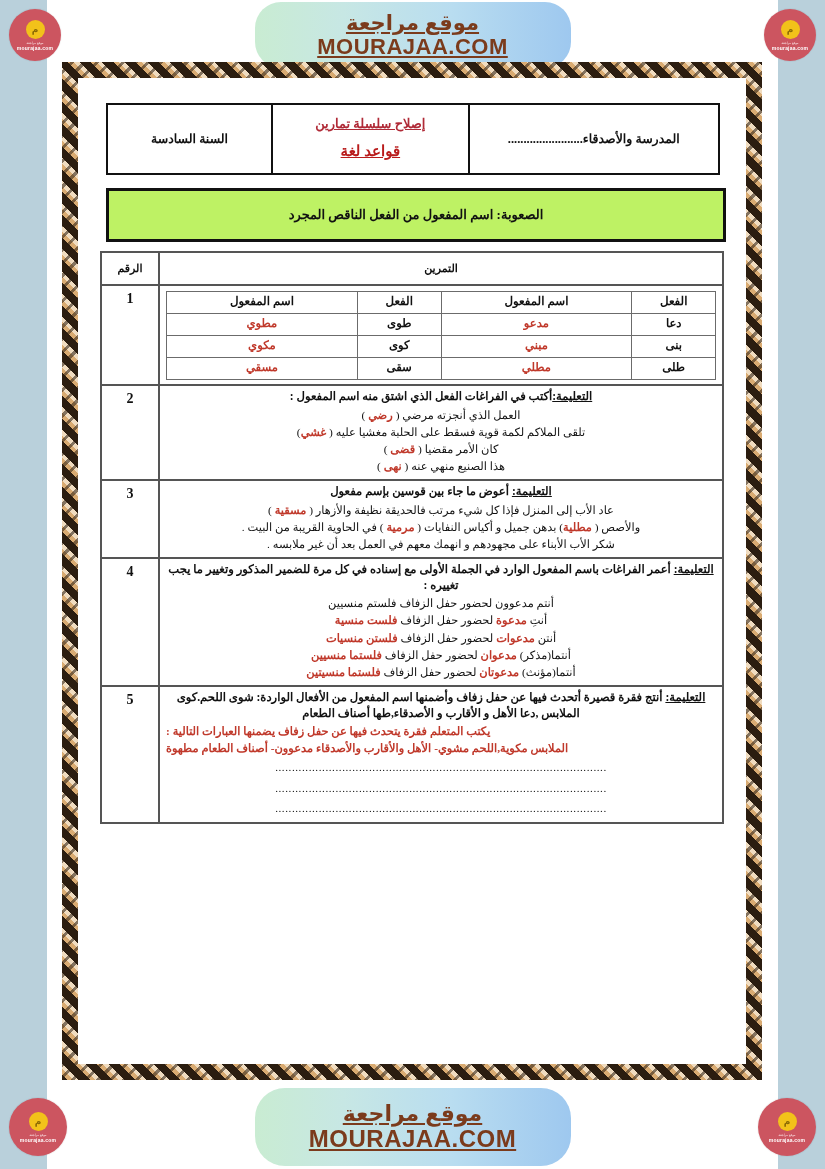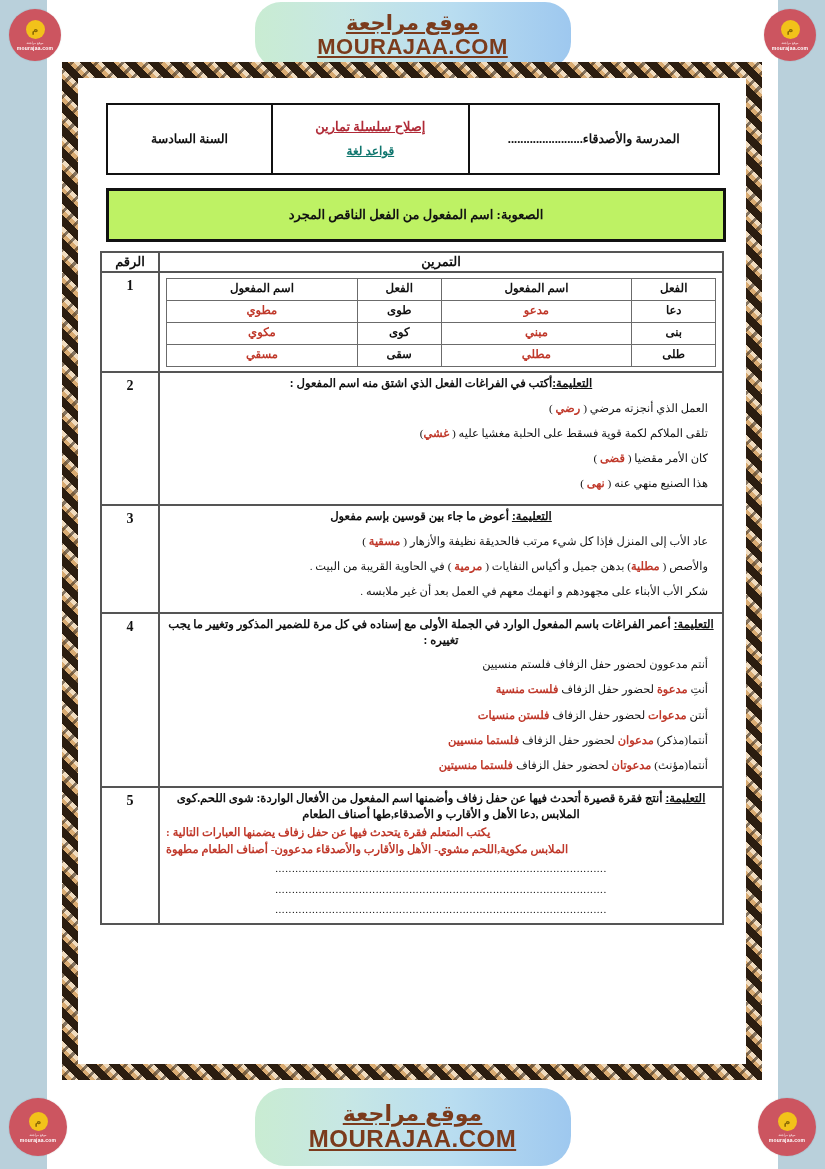--- a/index.html
+++ b/index.html
@@ -87,57 +87,57 @@
     position:absolute;left:28px;top:25px;width:614px;height:72px;
     border:2px solid #111;border-collapse:collapse;background:#fff;
   }
   .info-table td{
     border:2px solid #111;text-align:center;vertical-align:middle;
     font-size:12.5px;font-weight:bold;color:#111;padding:6px 6px;
   }
   .info-school{width:250px;}
   .info-mid{width:200px;line-height:1.9;}
   .info-mid .l-red{color:#b02a37;text-decoration:underline;display:block;font-size:13px;}
-  .info-mid .l-blk{display:block;text-decoration:underline;font-size:12px;color:#0f766e;}
+  .info-mid .l-blk{display:block;text-decoration:underline;font-size:15px;color:#b91c1c;}
   .info-year{width:164px;}
 
   
   .diff-box{
     position:absolute;left:28px;top:110px;width:614px;height:48px;
     border:3px solid #111;background:#bef264;
     display:flex;align-items:center;justify-content:center;
     font-size:13px;font-weight:bold;color:#111;
   }
 
   
   .main-table{
     position:absolute;left:22px;top:173px;width:624px;
     border-collapse:collapse;background:#fff;
     border:2px solid #444;
   }
   .main-table th,.main-table td{
     border:2px solid #555;vertical-align:top;
   }
   .main-table thead th{
-    text-align:center;font-size:13px;font-weight:bold;padding:1px 0;color:#111;
+    text-align:center;font-size:11px;font-weight:bold;padding:9px 0;color:#111;
     vertical-align:middle;
   }
   .col-num{width:56px;text-align:center;}
   .num-cell{
     text-align:center;font-size:14px;font-weight:bold;color:#111;
     padding-top:5px;vertical-align:top;font-family:"Liberation Serif",serif;
   }
   .ex-cell{padding:3px 6px 4px 6px;}
   .inst{
     font-size:11.6px;font-weight:bold;color:#111;text-align:center;
     line-height:1.35;margin:0 0 2px 0;
   }
   .inst .lbl{text-decoration:underline;}
   .line{
-    font-size:11.4px;color:#111;text-align:right;line-height:1.5;margin:8px;
+    font-size:11.4px;color:#111;text-align:center;line-height:1.5;margin:0;
     white-space:normal;
   }
   .red{color:#c0392b;font-weight:bold;}
   .redline{color:#c0392b;font-weight:bold;font-size:11.4px;text-align:left;line-height:1.5;margin:0;}
 
   
   .inner-table{
     width:100%;border-collapse:collapse;margin-top:2px;
   }
   .inner-table td,.inner-table th{

